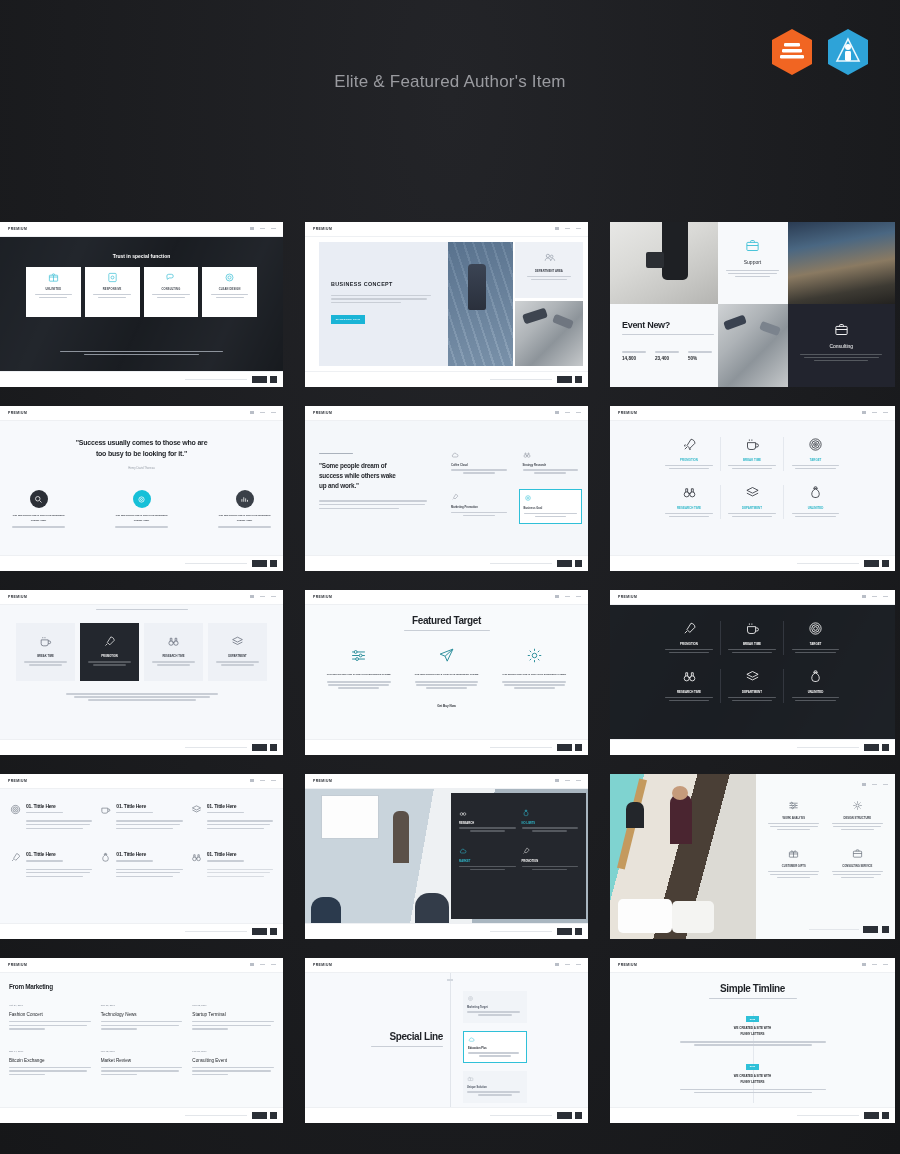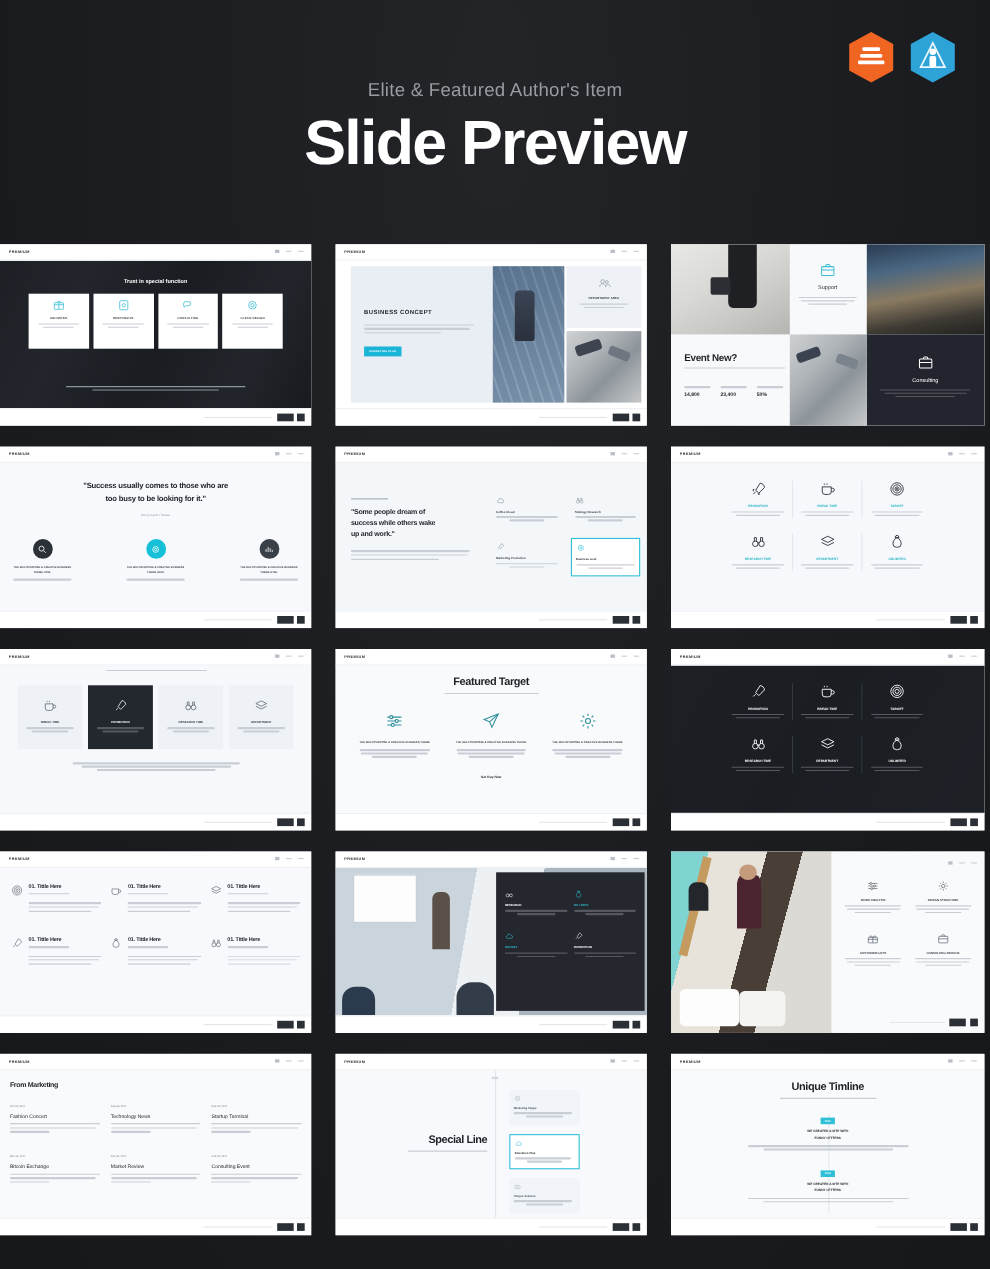--- a/index.html
+++ b/index.html
@@ -115,21 +115,20 @@
       <div class="hexwrap">
         <svg class="hex" viewBox="0 0 44 48">
           <polygon points="22,1 42,12 42,36 22,47 2,36 2,12" fill="#2ea3d8"></polygon>
           <path d="M22 11 L33 33 L11 33 Z" fill="none" stroke="#eaf7fd" stroke-width="1.6"></path>
           <circle cx="22" cy="19" r="3" fill="#fff"></circle>
           <rect x="19" y="23" width="6" height="10" rx="1.4" fill="#fff"></rect>
         </svg>
       </div>
     </div>
     <div class="hero-sub">Elite &amp; Featured Author's Item</div>
-    <div class="hero-title">Slide Preview</div>
   </div>
 
   <div class="grid">
 
     <div class="slide">
       <div class="s-bar">
         <span class="s-logo">PREMIUM</span>
         <span class="s-ctrl">
             <i></i>
             <i class="dash"></i>
@@ -1014,21 +1013,21 @@
     <div class="slide">
       <div class="s-bar">
         <span class="s-logo">PREMIUM</span>
         <span class="s-ctrl">
             <i></i>
             <i class="dash"></i>
             <i class="dash"></i>
           </span>
       </div>
       <div class="body-area" style="background:#f8fafc">
-        <div style="text-align:center;padding-top:10px;font-size:10px;font-weight:bold;color:#1f2227;letter-spacing:-.4px">Unique Timline</div>
+        <div style="text-align:center;padding-top:10px;font-size:10px;font-weight:bold;color:#1f2227;letter-spacing:-.4px">Simple Timline</div>
         <div style="text-align:center;margin-top:4px">
             <div class="tl" style="width:88px"></div>
           </div>
         <div style="position:absolute;left:50%;top:40px;bottom:4px;width:1px;background:#e4e8ee"></div>
         <div style="position:relative;text-align:center;margin-top:17px">
           <span style="display:inline-block;background:#2fc0d8;color:#fff;font-size:2.4px;font-weight:bold;padding:1.5px 4px">2015</span>
           <div style="font-size:2.9px;font-weight:bold;margin-top:4px;color:#1f2227">WE CREATED A SITE WITH</div>
           <div style="font-size:2.9px;font-weight:bold;margin-top:2px;color:#1f2227">FUNNY LETTERS</div>
           <div style="margin-top:5px">
               <div class="tl" style="width:146px"></div>

